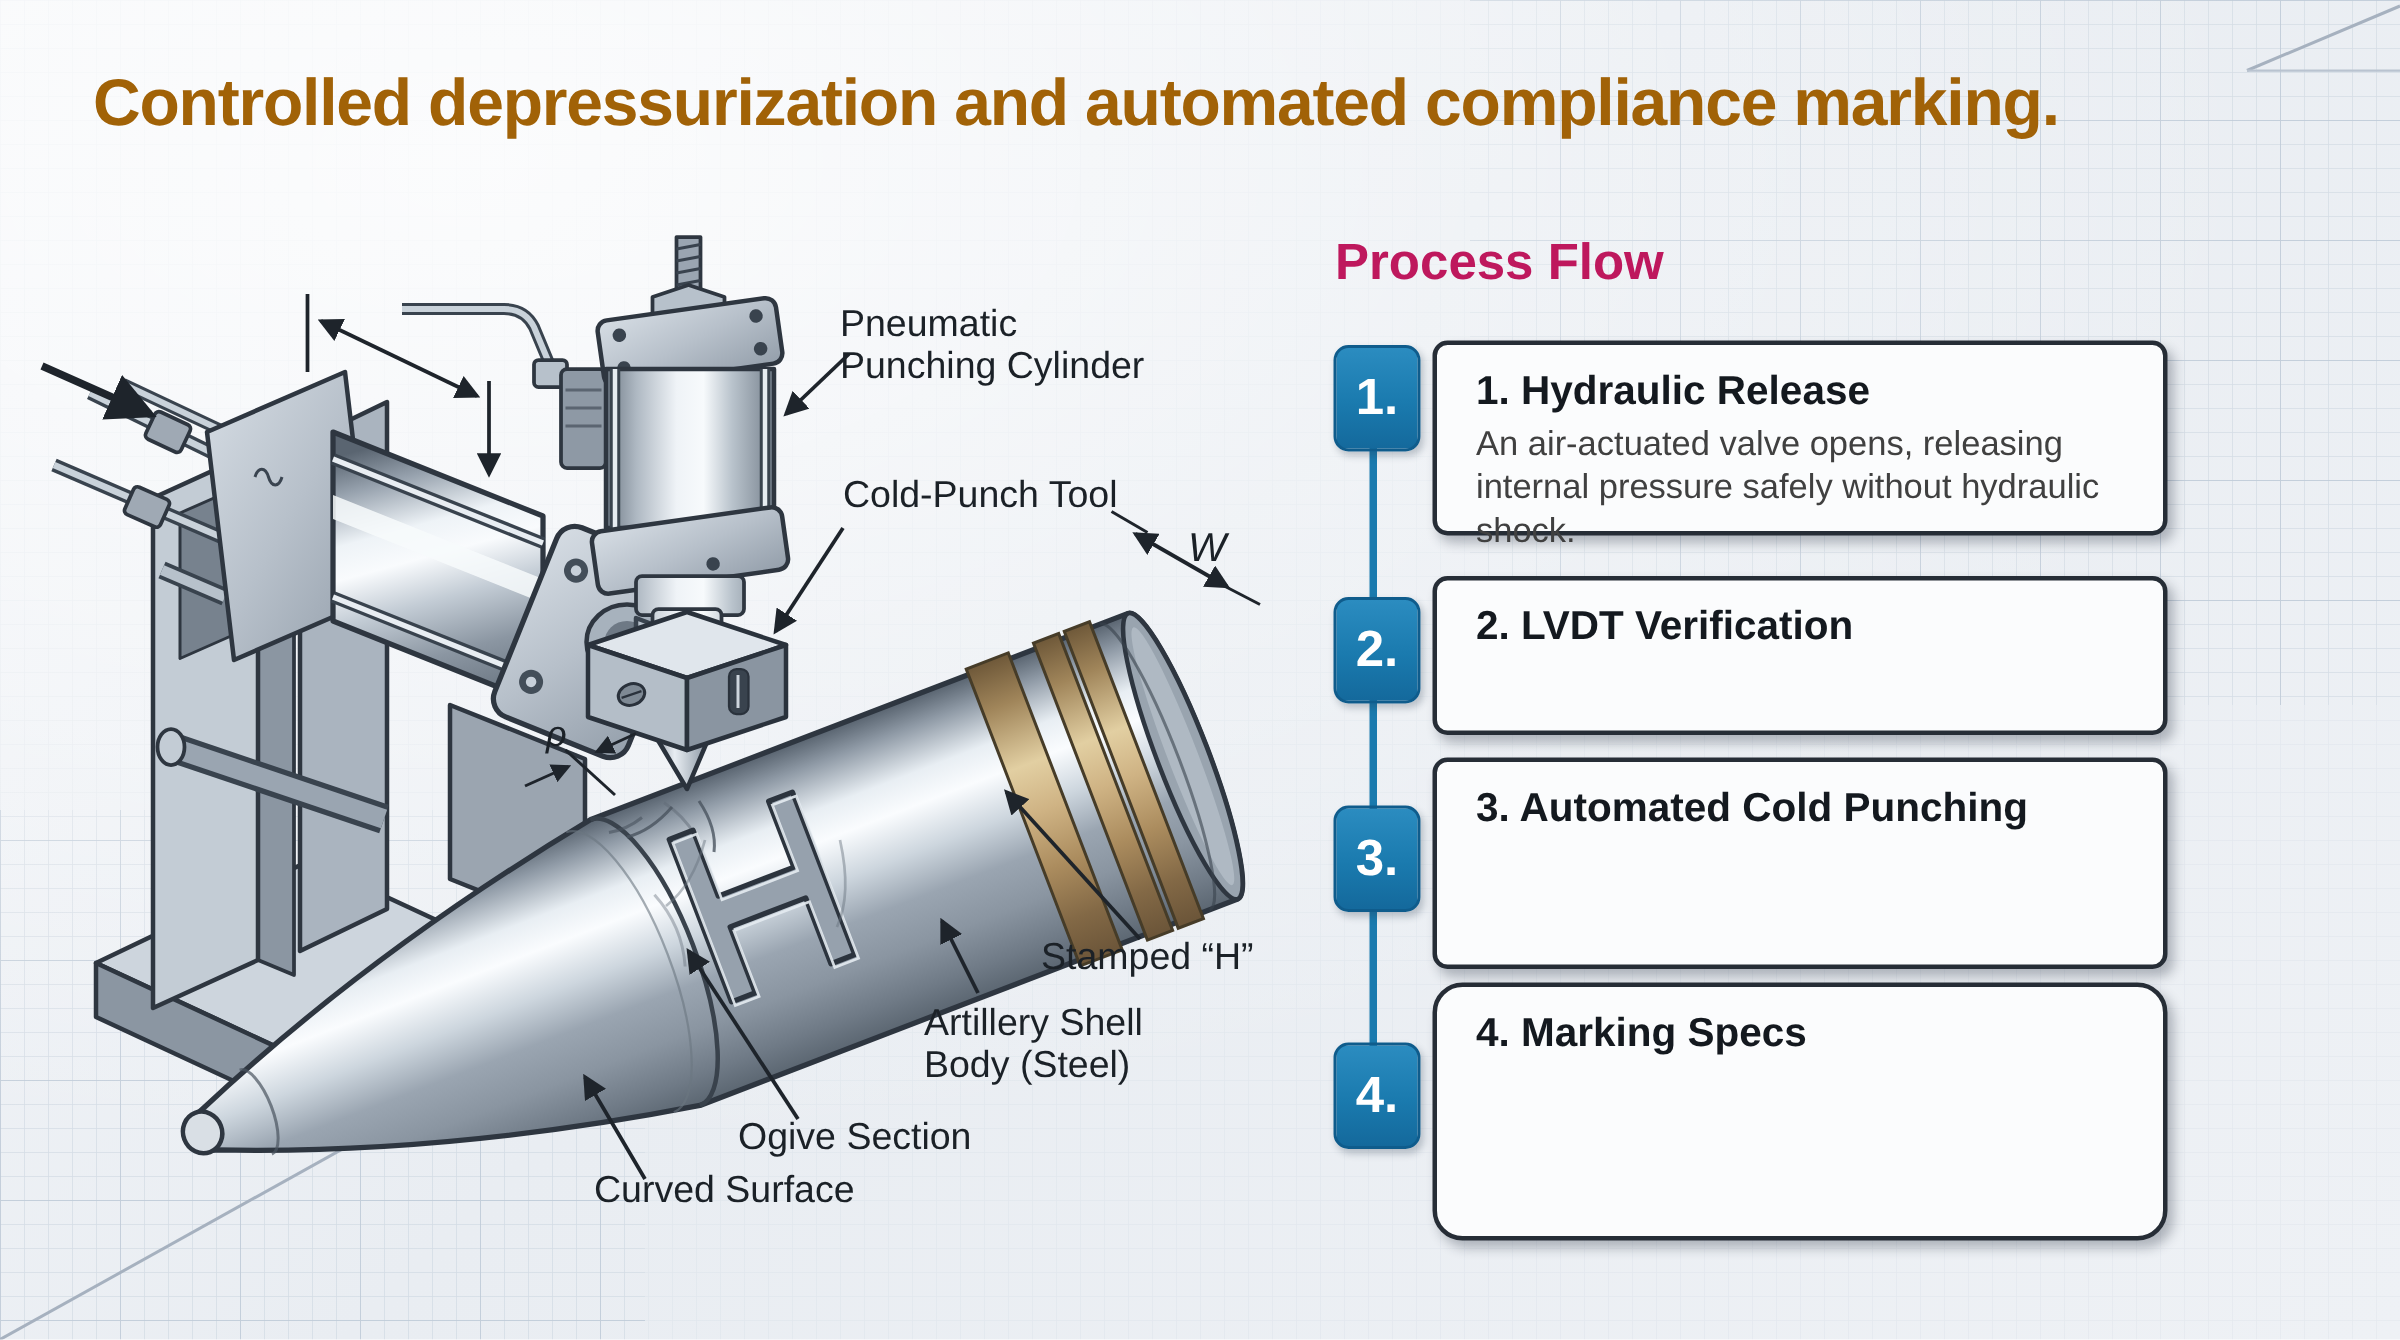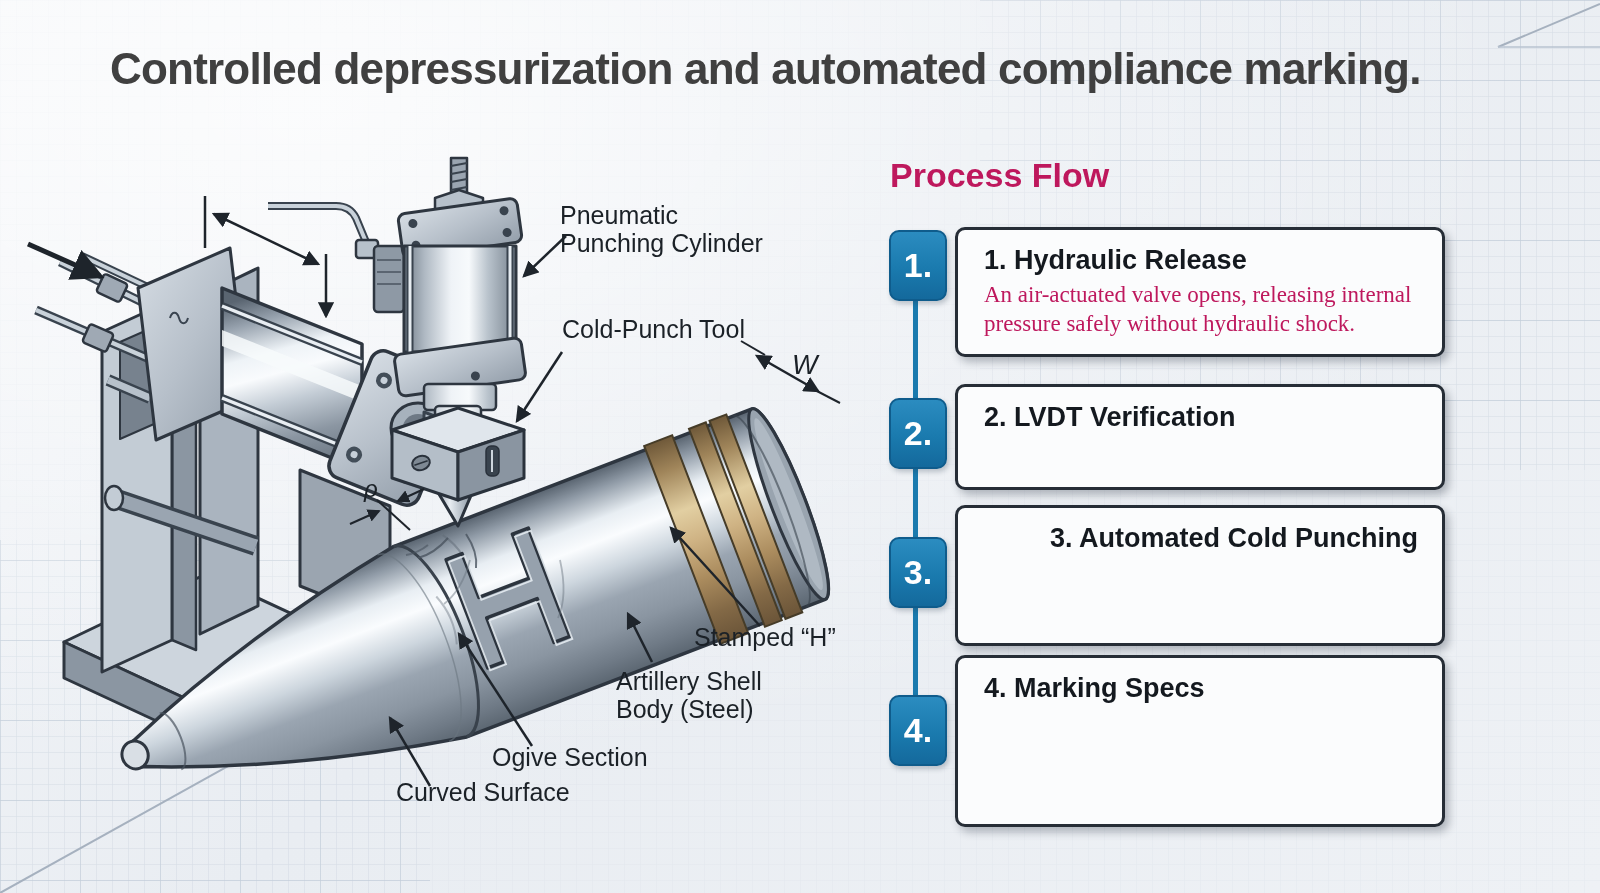--- a/index.html
+++ b/index.html
@@ -2,33 +2,33 @@
 <html><head>
 <meta charset="utf-8">
 <style>
   html,body{margin:0;padding:0;}
   body{width:1600px;height:893px;overflow:hidden;position:relative;
        font-family:"Liberation Sans", sans-serif;
        background:linear-gradient(135deg,#f4f6f9 0%,#e9edf2 45%,#eef1f5 100%);}
   .stage{position:absolute;inset:0;width:1600px;height:893px;}
   svg.scene{position:absolute;left:0;top:0;}
   .page-title{position:absolute;left:62px;top:44px;width:1480px;
-      font-size:44px;font-weight:bold;letter-spacing:-0.8px;color:#404040;margin-left:48px;}
+      font-size:44px;font-weight:bold;letter-spacing:-0.8px;color:#a16207;}
   .pf-heading{position:absolute;left:890px;top:156px;font-size:34px;font-weight:bold;color:#be185d;}
   .pf-connector{position:absolute;left:913px;top:280px;width:5px;height:430px;background:#1a7aae;border-radius:3px;}
   .badge{position:absolute;left:889px;width:58px;height:71px;border-radius:10px;
       background:linear-gradient(180deg,#2b8cc0 0%,#1a7aae 55%,#14699c 100%);
       border:2px solid #0f5c8c;box-sizing:border-box;
       color:#ffffff;font-size:34px;font-weight:bold;text-align:center;line-height:67px;
       box-shadow:2px 3px 5px rgba(30,50,70,.25);}
   .step-box{position:absolute;left:955px;width:490px;background:#fbfcfd;
       border:3px solid #262d36;border-radius:10px;box-sizing:border-box;
       padding:13px 24px 0 26px;box-shadow:4px 5px 8px rgba(30,40,55,.30);}
   .step-title{font-size:27px;font-weight:bold;color:#14191f;margin:2px 0 5px 0;}
-  .step-body{font-size:23px;color:#be185d;line-height:1.26;font-family:Liberation Serif, serif;}
+  .step-body{font-size:23px;color:#404040;line-height:1.26;}
 </style>
 </head>
 <body>
 
 <div class="stage">
 
 <svg class="scene" width="1600" height="893" viewBox="0 0 1600 893">
   <defs>
     <marker id="ah" viewBox="0 0 10 10" refX="8.5" refY="5" markerWidth="6.5" markerHeight="6.5" orient="auto-start-reverse">
       <path d="M0,0 L10,5 L0,10 Z" fill="#1e242b"></path>
@@ -279,21 +279,21 @@
   <div class="badge" style="top:537px;">3.</div>
   <div class="badge" style="top:695px;">4.</div>
 
   <div class="step-box" style="top:227px;height:130px;">
     <div class="step-title">1. Hydraulic Release</div>
     <div class="step-body">An air-actuated valve opens, releasing internal pressure safely without hydraulic shock.</div>
   </div>
   <div class="step-box" style="top:384px;height:106px;">
     <div class="step-title">2. LVDT Verification</div>
   </div>
-  <div class="step-box" style="top:505px;height:141px;text-align:right;">
+  <div class="step-box" style="top:505px;height:141px;">
     <div class="step-title">3. Automated Cold Punching</div>
   </div>
-  <div class="step-box" style="top:655px;height:172px;">
+  <div class="step-box" style="top:655px;height:172px;border-radius:20px;">
     <div class="step-title">4. Marking Specs</div>
   </div>
 </div>
 
 </div>
 
 </body></html>

